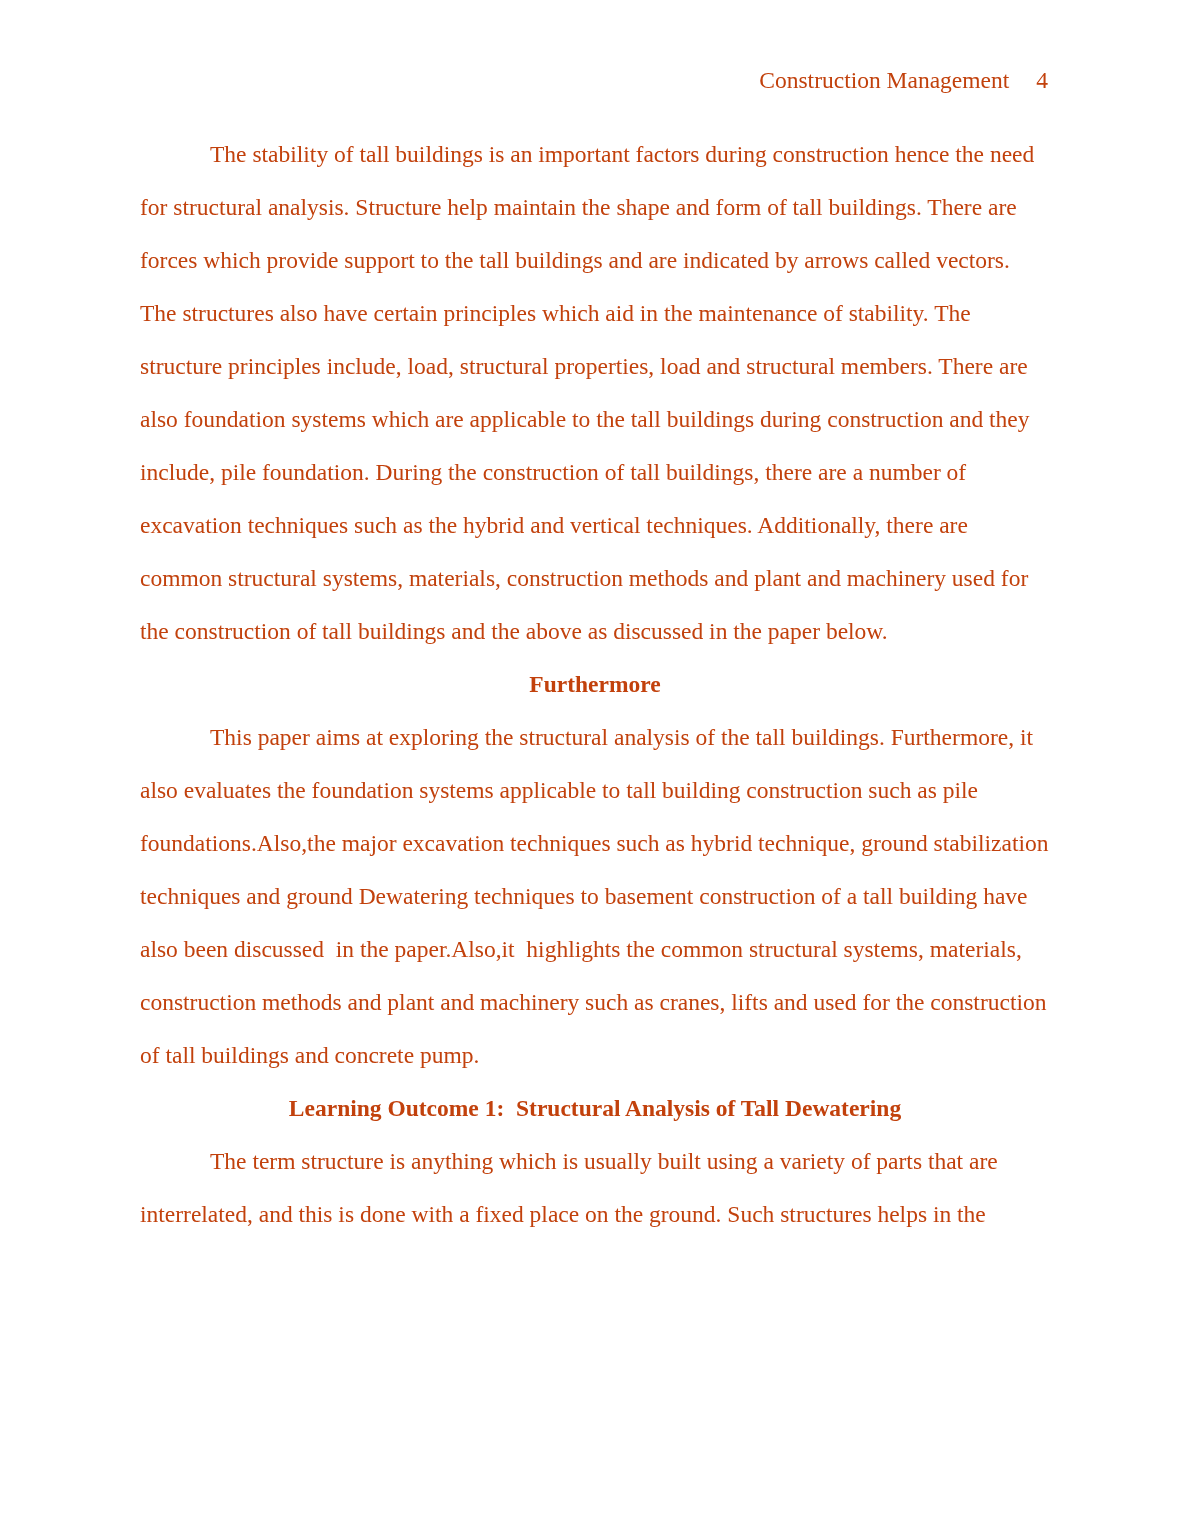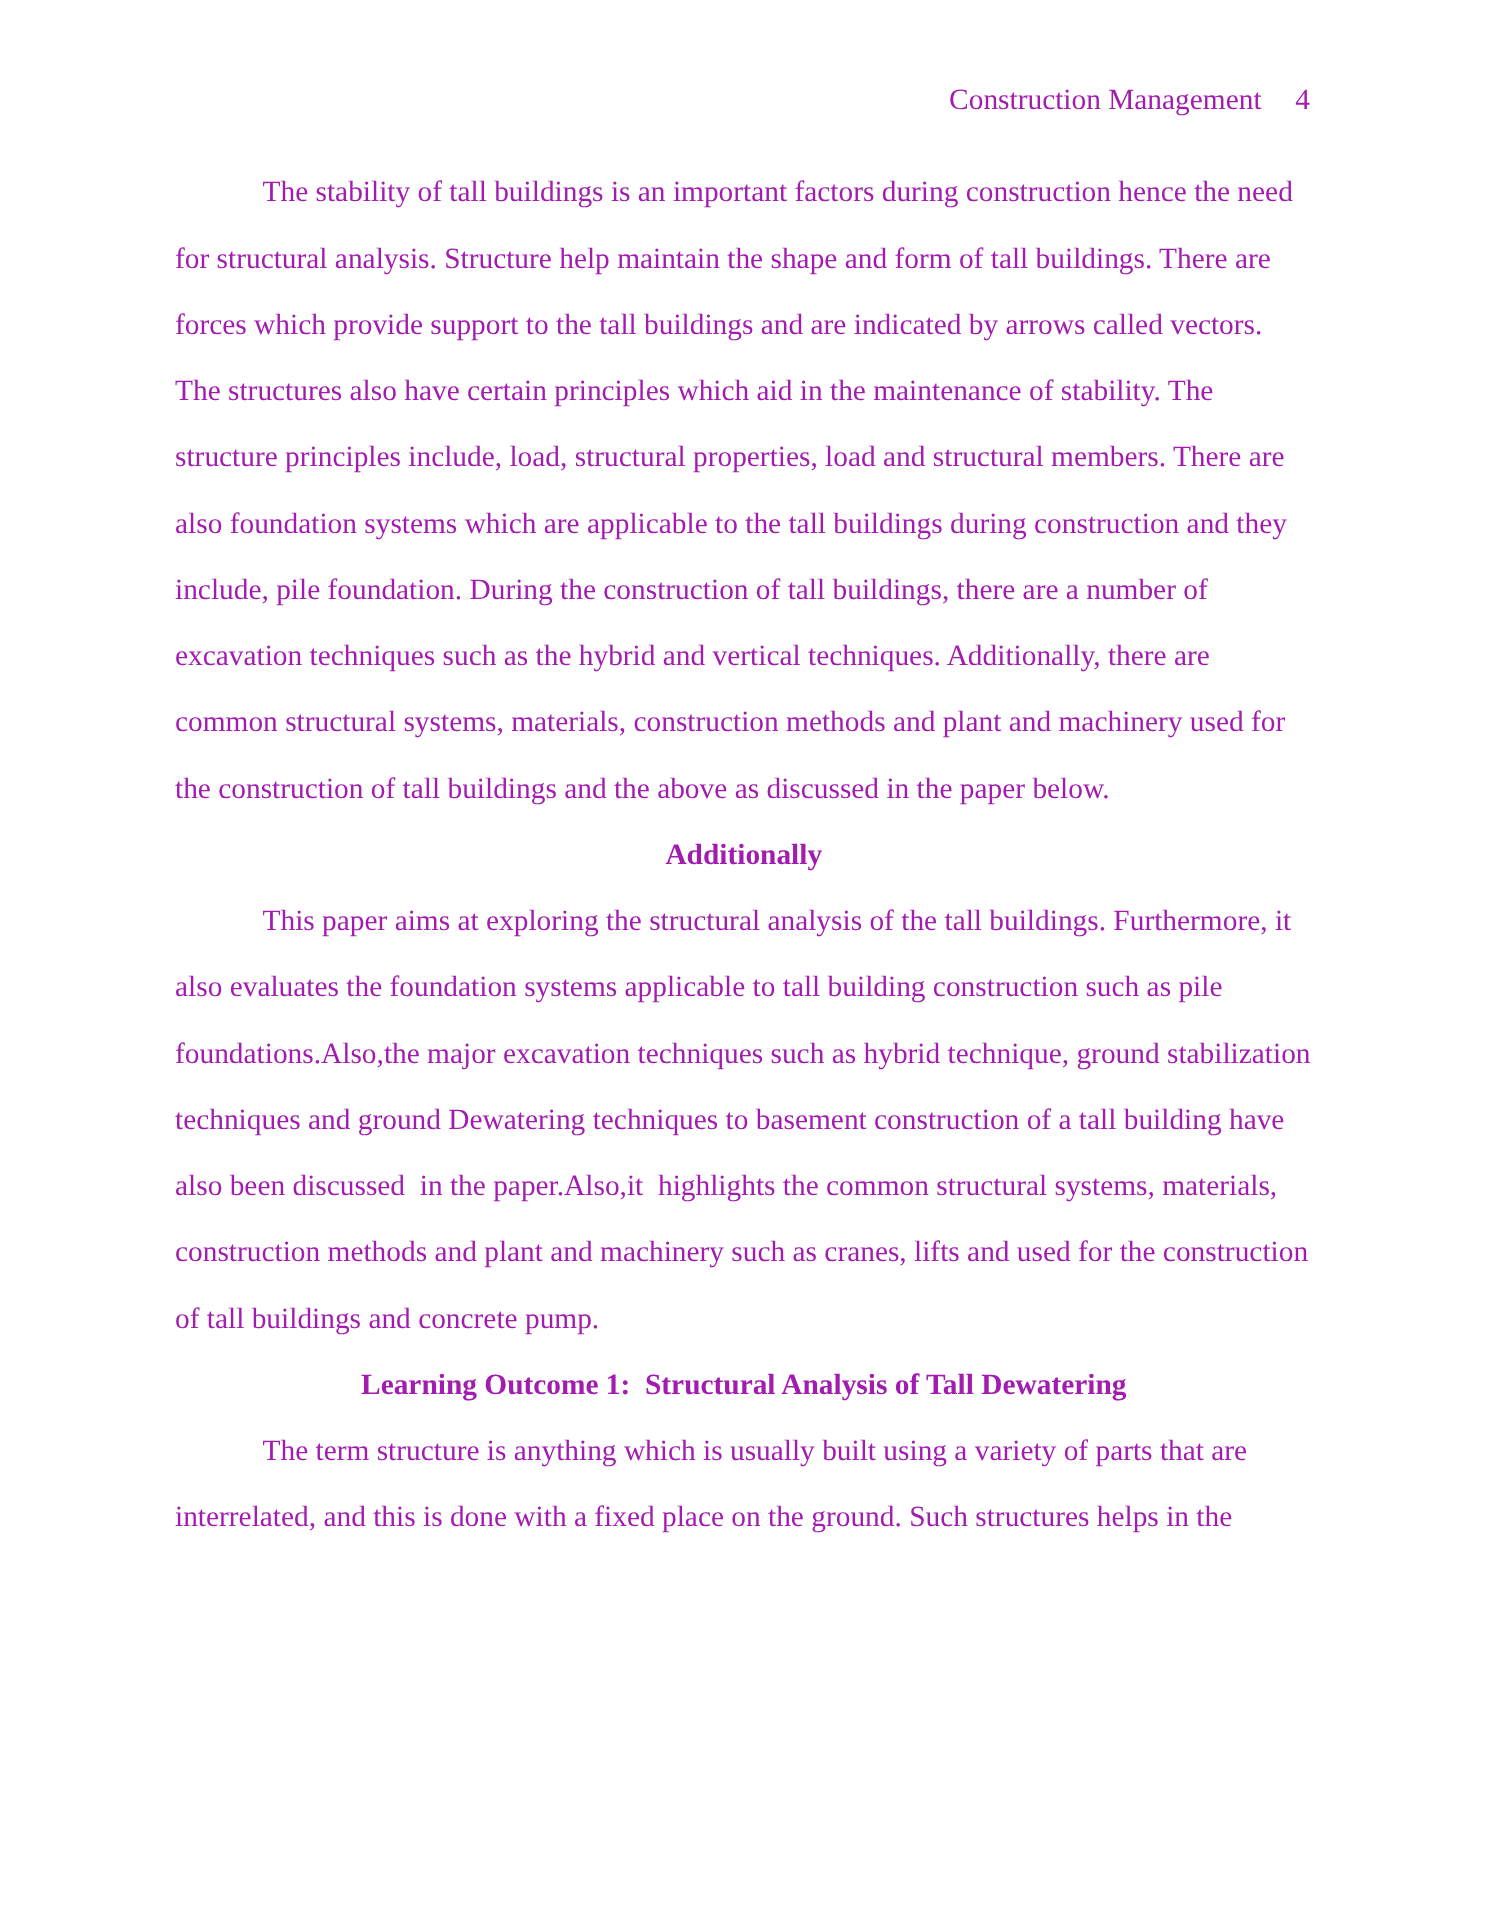--- a/index.html
+++ b/index.html
@@ -7,21 +7,21 @@
     padding: 0;
     background: #ffffff;
   }
   .page {
     position: relative;
     width: 1190px;
     height: 1253px;
     background: #ffffff;
     overflow: hidden;
     font-family: "Liberation Serif", "DejaVu Serif", serif;
-    color: #a21caf;
+    color: #c2410c;
   }
   .page-header {
     position: absolute;
     top: 66px;
     right: 142px;
     display: flex;
     align-items: baseline;
     gap: 27px;
     font-size: 23.5px;
     line-height: 28px;
@@ -57,21 +57,21 @@
 
   <header class="page-header">
     <span>Construction Management</span>
     <span>4</span>
   </header>
 
   <main class="page-body">
 
     <p class="para">The stability of tall buildings is an important factors during construction hence the need for structural analysis. Structure help maintain the shape and form of tall buildings. There are forces which provide support to the tall buildings and are indicated by arrows called vectors. The structures also have certain principles which aid in the maintenance of stability. The structure principles include, load, structural properties, load and structural members. There are also foundation systems which are applicable to the tall buildings during construction and they include, pile foundation. During the construction of tall buildings, there are a number of excavation techniques such as the hybrid and vertical techniques. Additionally, there are common structural systems, materials, construction methods and plant and machinery used for the construction of tall buildings and the above as discussed in the paper below.</p>
 
-    <h2 class="heading">Additionally</h2>
+    <h2 class="heading">Furthermore</h2>
 
     <p class="para">This paper aims at exploring the structural analysis of the tall buildings. Furthermore, it also evaluates the foundation systems applicable to tall building construction such as pile foundations.Also,the major excavation techniques such as hybrid technique, ground stabilization techniques and ground Dewatering techniques to basement construction of a tall building have also been discussed  in the paper.Also,it  highlights the common structural systems, materials, construction methods and plant and machinery such as cranes, lifts and used for the construction of tall buildings and concrete pump.</p>
 
     <h2 class="heading">Learning Outcome 1:  Structural Analysis of Tall Dewatering</h2>
 
     <p class="para">The term structure is anything which is usually built using a variety of parts that are interrelated, and this is done with a fixed place on the ground. Such structures helps in the maintenance of form and shape of a building, and certain subjected forces often aid this. The components, stability, and strength of a structure must be taken into account during the construction of a tall building. There are certain forces which help to maintain stability and</p>
 
   </main>
 
 </div>

